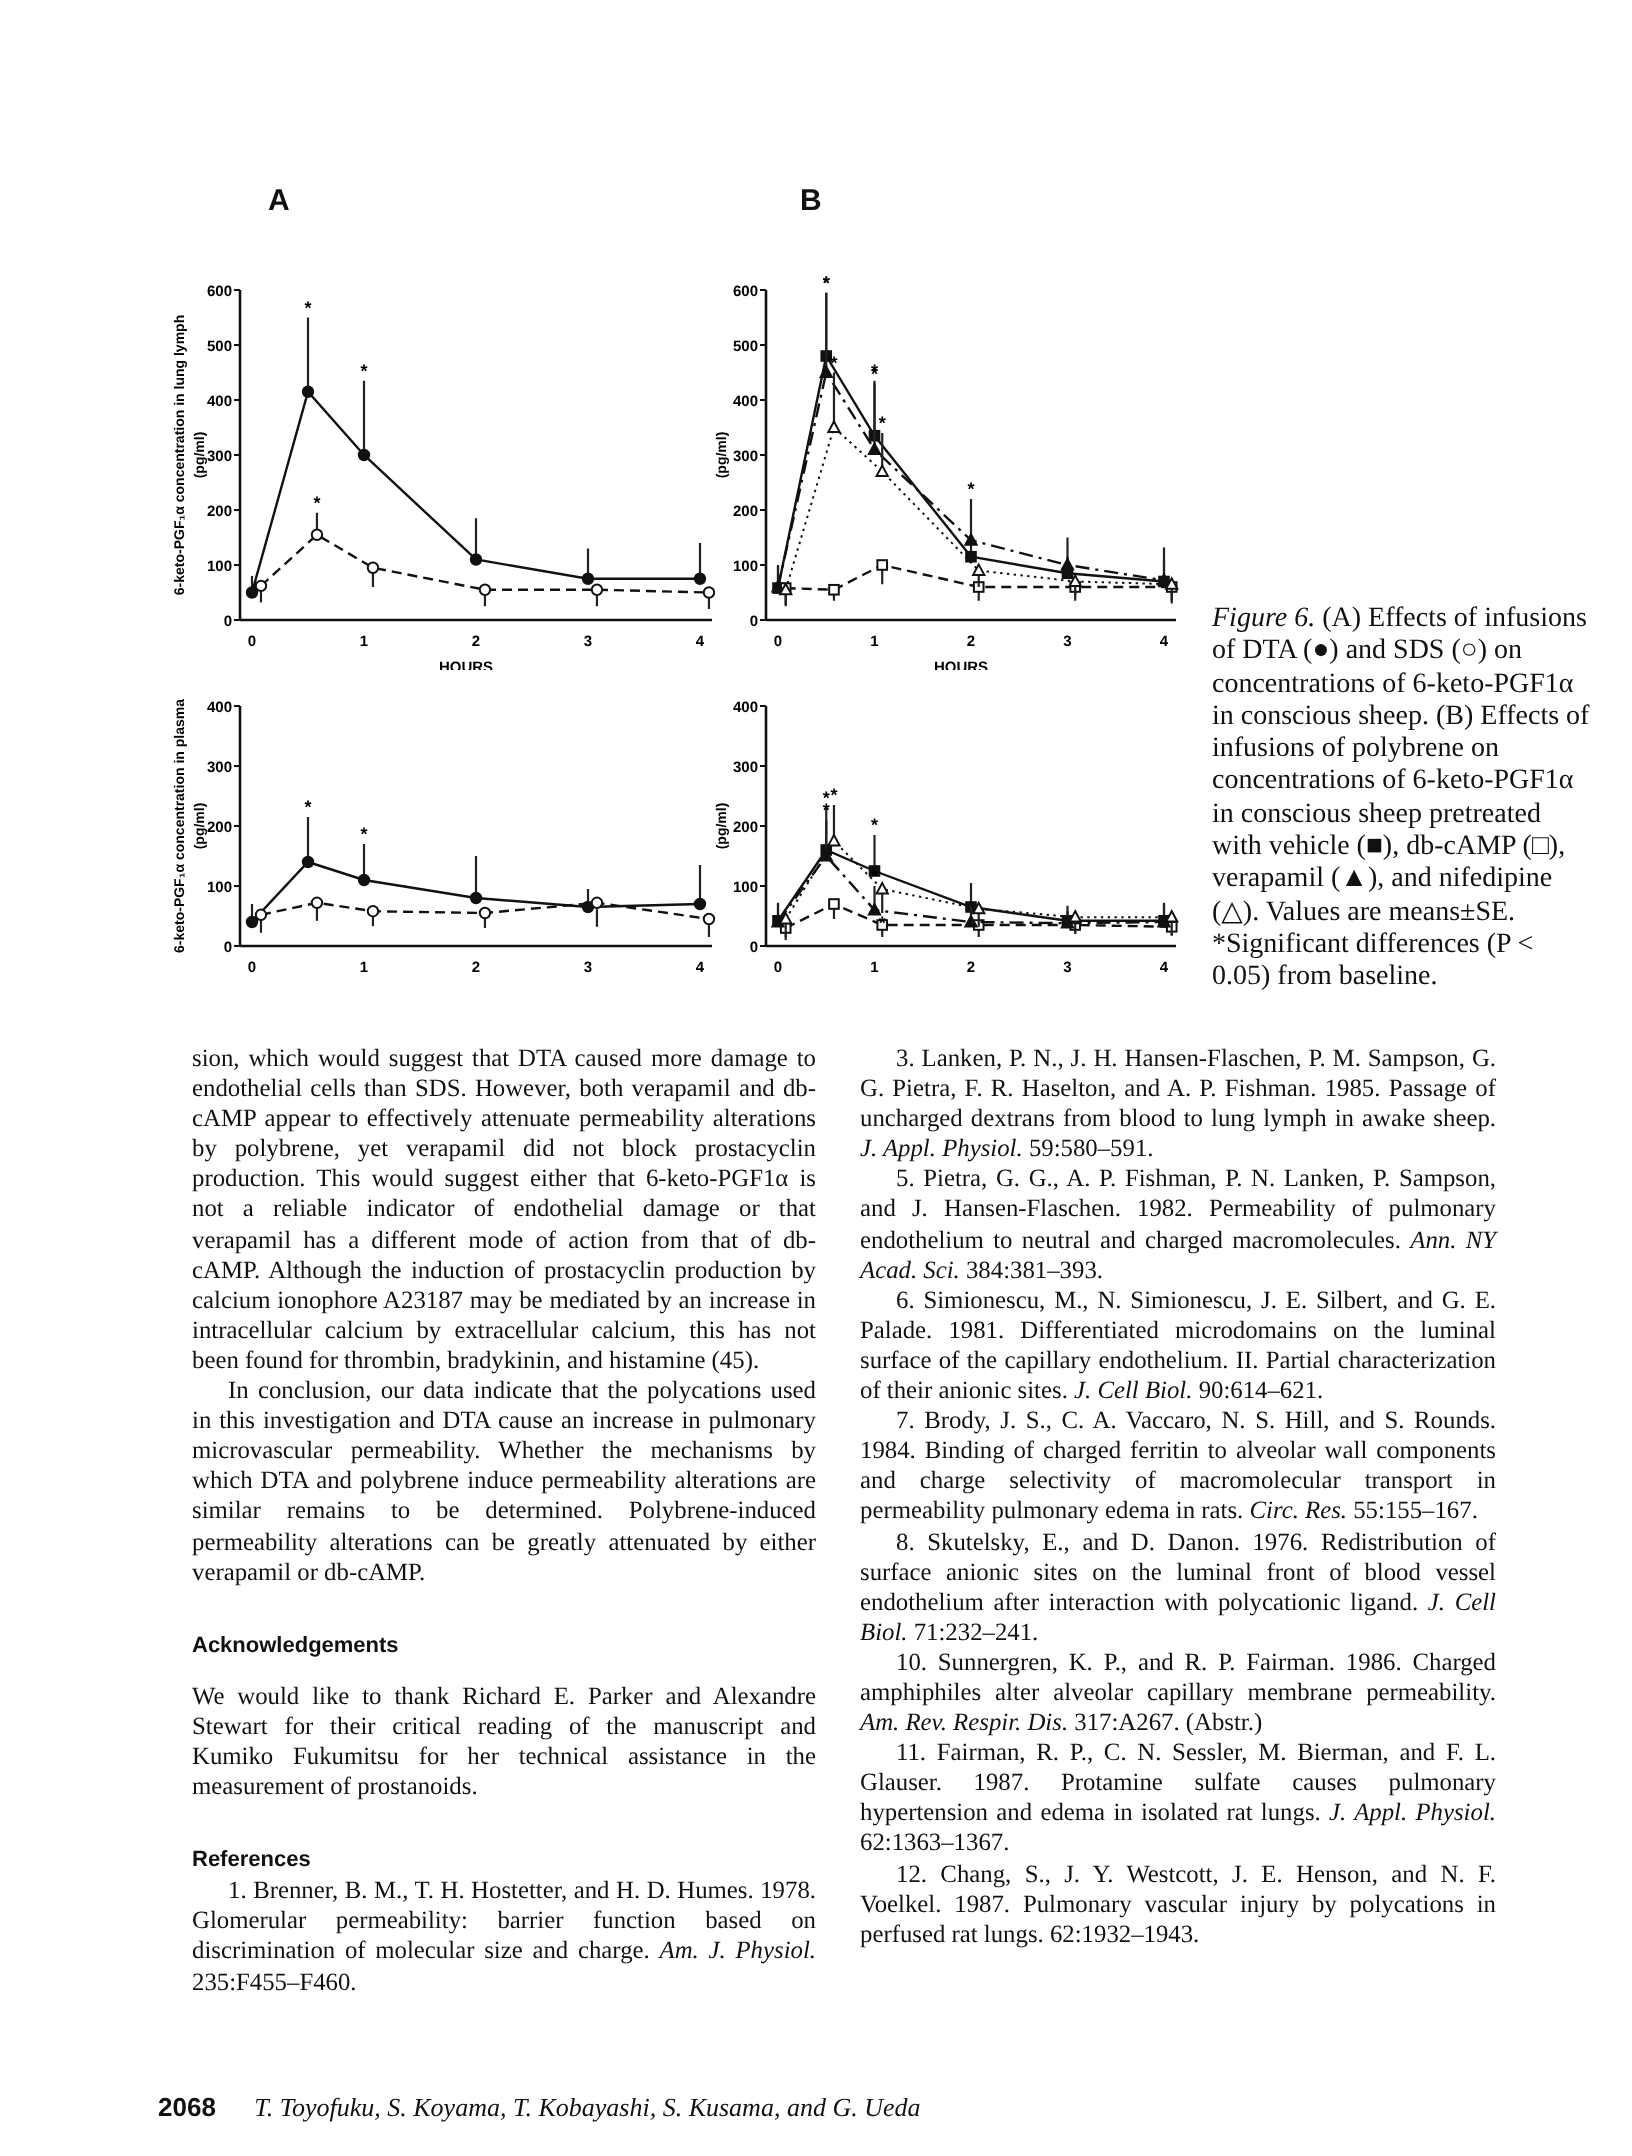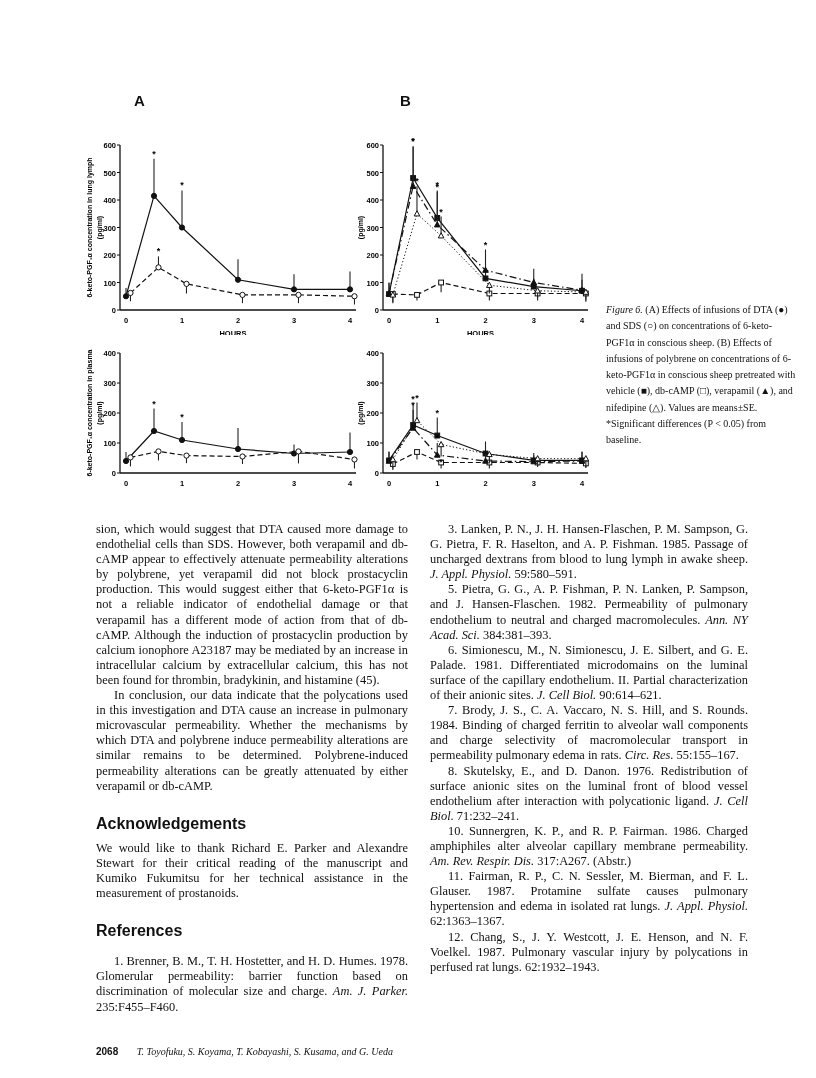--- a/index.html
+++ b/index.html
@@ -1,27 +1,27 @@
 <!DOCTYPE html>
 <html><head>
 <meta charset="utf-8">
 <style>
   html, body { margin: 0; padding: 0; background: #ffffff; }
   body { width: 816px; height: 1078px; position: relative; overflow: hidden; font-family: "Liberation Serif", serif; color: #111; }
   .abs { position: absolute; }
   .panel-letter { font-family: "Liberation Sans", sans-serif; font-weight: bold; font-size: 15px; }
   svg text { font-family: "Liberation Sans", sans-serif; }
-  .caption { left: 606px; top: 302px; width: 190px; font-size: 10px; line-height: 16.3px; }
+  .caption { left: 606px; top: 302px; width: 190px; font-size: 14px; line-height: 16.3px; }
   .caption i { font-style: italic; }
   .col { font-size: 12.4px; line-height: 15.1px; text-align: justify; }
   .col p { margin: 0; }
   .indent { text-indent: 18px; }
-  .heading { font-family: "Liberation Sans", sans-serif; font-weight: bold; font-size: 16px; }
+  .heading { font-family: "Liberation Sans", sans-serif; font-weight: bold; font-size: 11px; }
   .ref { text-indent: 18px; margin: 0; }
-  .footer { left: 96px; top: 1046px; font-size: 10px; }
+  .footer { left: 79px; top: 1046px; font-size: 13px; }
   .footer .pg { font-family: "Liberation Sans", sans-serif; font-weight: bold; margin-right: 16px; }
   .footer .auth { font-style: italic; }
 </style>
 </head>
 <body>
 
 <div class="abs panel-letter" style="left:134px; top:92px;">A</div>
 <div class="abs panel-letter" style="left:400px; top:92px;">B</div>
 
 <svg class="abs" id="chart-0" style="left:80px; top:110px;" width="280" height="225">
@@ -297,23 +297,23 @@
 
 <div class="abs caption">
   <i>Figure 6.</i><span> (A) Effects of infusions of DTA (●) and SDS (○) on concentrations of 6-keto-PGF1α in conscious sheep. (B) Effects of infusions of polybrene on concentrations of 6-keto-PGF1α in conscious sheep pretreated with vehicle (■), db-cAMP (□), verapamil (▲), and nifedipine (△). Values are means±SE. *Significant differences (P &lt; 0.05) from baseline.</span>
 </div>
 
 <div class="abs col" style="left:96px; top:522px; width:312px;">
   <p>sion, which would suggest that DTA caused more damage to endothelial cells than SDS. However, both verapamil and db-cAMP appear to effectively attenuate permeability alterations by polybrene, yet verapamil did not block prostacyclin production. This would suggest either that 6-keto-PGF1α is not a reliable indicator of endothelial damage or that verapamil has a different mode of action from that of db-cAMP. Although the induction of prostacyclin production by calcium ionophore A23187 may be mediated by an increase in intracellular calcium by extracellular calcium, this has not been found for thrombin, bradykinin, and histamine (45).</p>
   <p class="indent">In conclusion, our data indicate that the polycations used in this investigation and DTA cause an increase in pulmonary microvascular permeability. Whether the mechanisms by which DTA and polybrene induce permeability alterations are similar remains to be determined. Polybrene-induced permeability alterations can be greatly attenuated by either verapamil or db-cAMP.</p>
   <div class="heading" style="margin-top:22px; margin-bottom:10px;">Acknowledgements</div>
   <p>We would like to thank Richard E. Parker and Alexandre Stewart for their critical reading of the manuscript and Kumiko Fukumitsu for her technical assistance in the measurement of prostanoids.</p>
-  <div class="heading" style="margin-top:22px; margin-bottom:16px;">References</div>
+  <div class="heading" style="margin-top:22px; margin-bottom:0;">References</div>
   <div id="refs-left">
-      <p class="ref">1. Brenner, B. M., T. H. Hostetter, and H. D. Humes. 1978. Glomerular permeability: barrier function based on discrimination of molecular size and charge. <i>Am. J. Parker.</i> 235:F455–F460.</p>
+      <p class="ref">1. Brenner, B. M., T. H. Hostetter, and H. D. Humes. 1978. Glomerular permeability: barrier function based on discrimination of molecular size and charge. <i>Am. J. Physiol.</i> 235:F455–F460.</p>
     </div>
 </div>
 
 <div class="abs col" style="left:430px; top:522px; width:318px;">
   <div id="refs-right">
       <p class="ref">3. Lanken, P. N., J. H. Hansen-Flaschen, P. M. Sampson, G. G. Pietra, F. R. Haselton, and A. P. Fishman. 1985. Passage of uncharged dextrans from blood to lung lymph in awake sheep. <i>J. Appl. Physiol.</i> 59:580–591.</p>
       <p class="ref">5. Pietra, G. G., A. P. Fishman, P. N. Lanken, P. Sampson, and J. Hansen-Flaschen. 1982. Permeability of pulmonary endothelium to neutral and charged macromolecules. <i>Ann. NY Acad. Sci.</i> 384:381–393.</p>
       <p class="ref">6. Simionescu, M., N. Simionescu, J. E. Silbert, and G. E. Palade. 1981. Differentiated microdomains on the luminal surface of the capillary endothelium. II. Partial characterization of their anionic sites. <i>J. Cell Biol.</i> 90:614–621.</p>
       <p class="ref">7. Brody, J. S., C. A. Vaccaro, N. S. Hill, and S. Rounds. 1984. Binding of charged ferritin to alveolar wall components and charge selectivity of macromolecular transport in permeability pulmonary edema in rats. <i>Circ. Res.</i> 55:155–167.</p>
       <p class="ref">8. Skutelsky, E., and D. Danon. 1976. Redistribution of surface anionic sites on the luminal front of blood vessel endothelium after interaction with polycationic ligand. <i>J. Cell Biol.</i> 71:232–241.</p>

